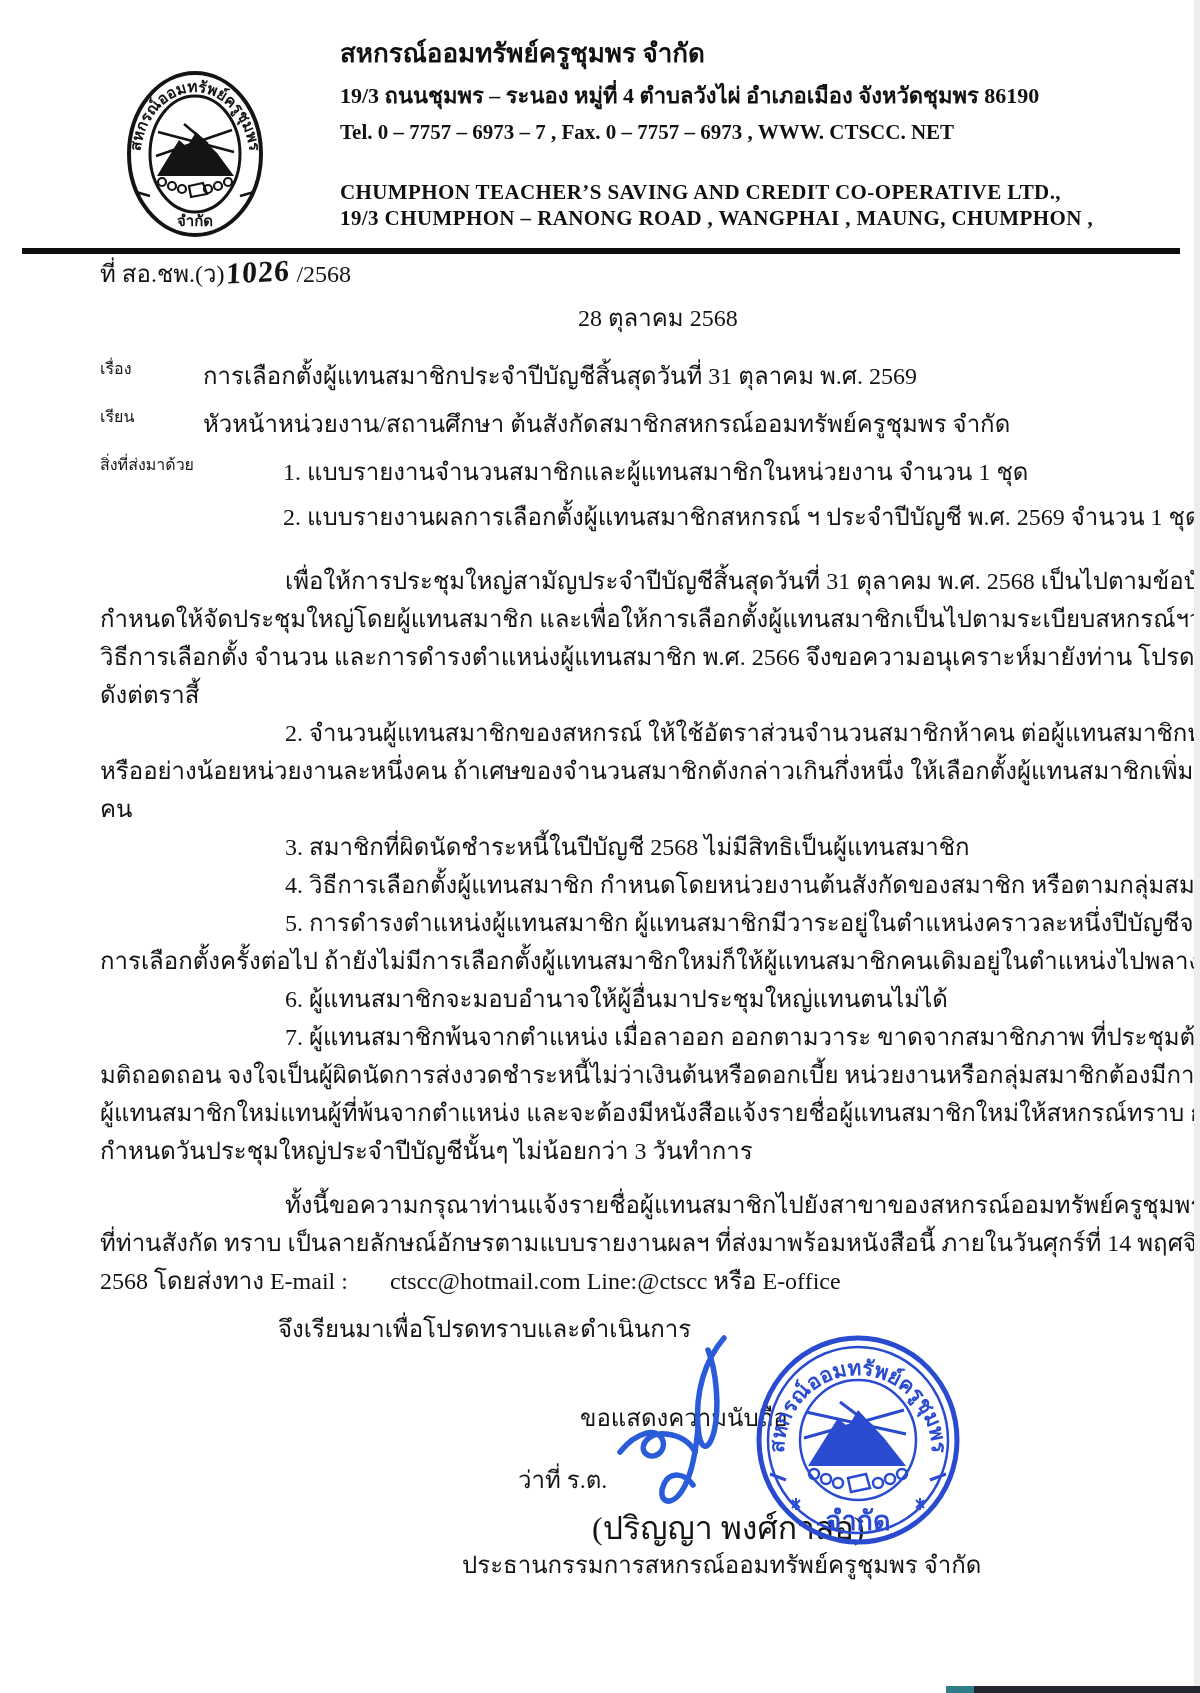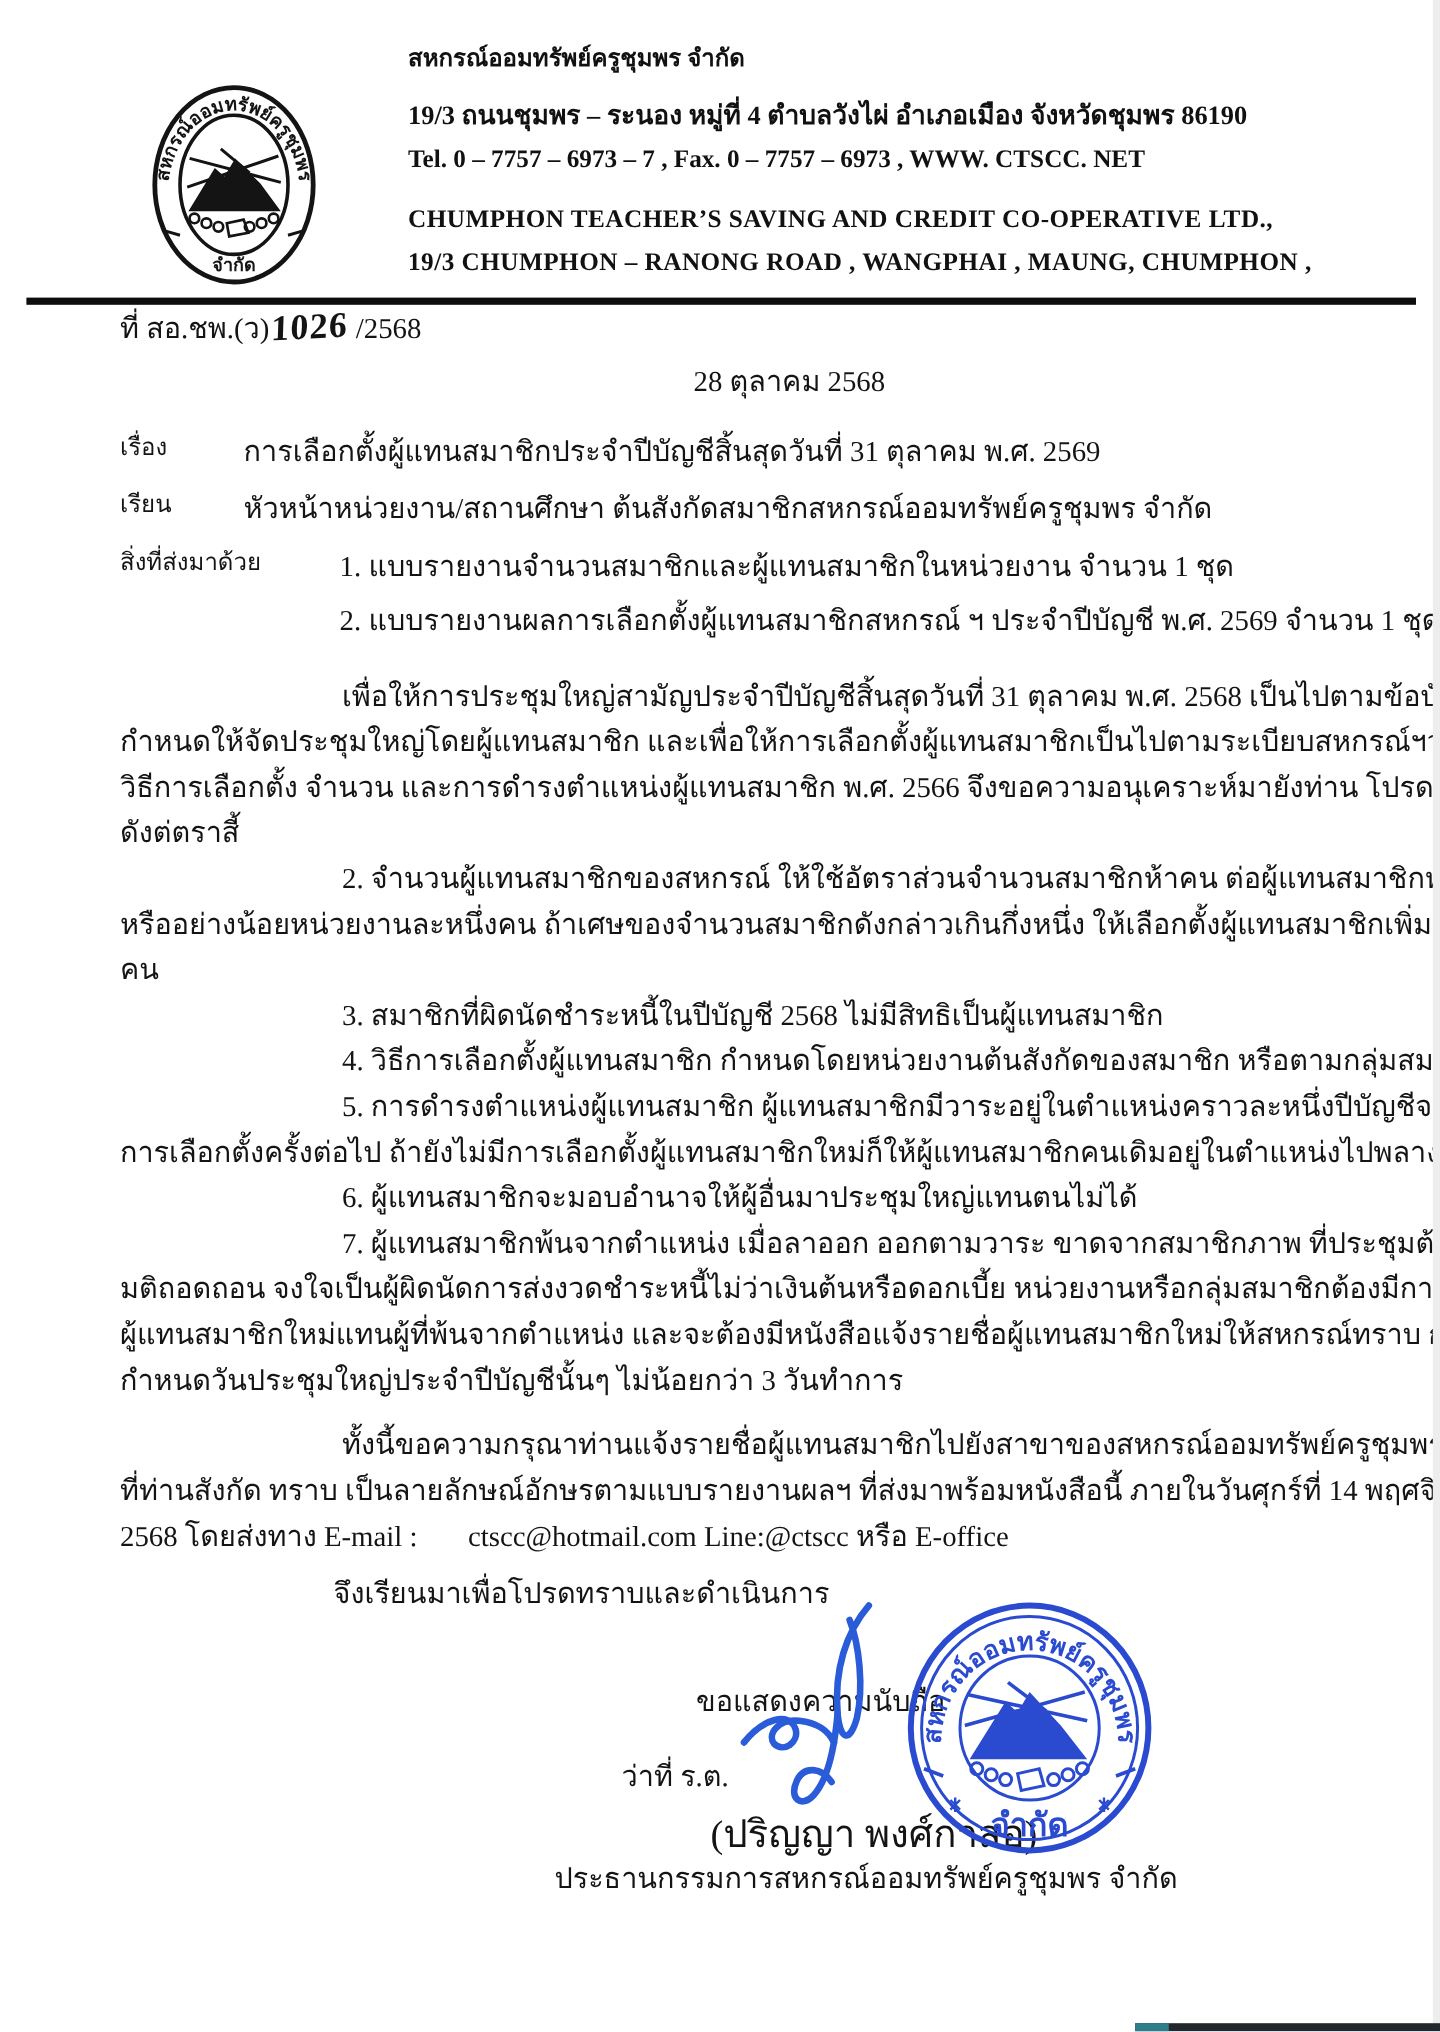--- a/index.html
+++ b/index.html
@@ -2,32 +2,32 @@
 <html><head>
 <meta charset="utf-8">
 <style>
   html,body{margin:0;padding:0;background:#fff;}
   .page{
     position:relative;width:1200px;height:1693px;background:#ffffff;
     font-family:"Liberation Serif","DejaVu Serif",serif;color:#141414;overflow:hidden;
   }
   
   .lh-line{position:absolute;left:340px;font-weight:700;white-space:nowrap;color:#111;}
-  .lh-th-name{top:32px;font-size:20px;}
+  .lh-th-name{top:32px;font-size:26px;}
   .lh-th-addr{top:78px;font-size:22px;}
   .lh-tel{top:120px;font-size:21px;font-family:"Liberation Serif","DejaVu Serif",serif;}
-  .lh-en-name{top:170px;font-size:21px;letter-spacing:.4px;}
+  .lh-en-name{top:180px;font-size:21px;letter-spacing:.4px;}
   .lh-en-addr{top:206px;font-size:21px;letter-spacing:.4px;}
   .logo-box{position:absolute;left:124px;top:68px;width:142px;height:172px;}
   .head-rule{position:absolute;left:22px;top:248px;width:1158px;height:6px;background:#0d0d0d;}
   
   .ref-row{position:absolute;left:100px;top:254px;font-size:24px;white-space:nowrap;}
   .handwritten{display:inline-block;font-size:30px;font-weight:700;transform:rotate(-3deg) skewX(-5deg);letter-spacing:1px;margin:0 6px 0 2px;}
   .date-row{position:absolute;left:578px;top:298px;font-size:24px;white-space:nowrap;}
-  .fld-label{position:absolute;left:100px;font-size:20px;white-space:nowrap;text-align:center;}
+  .fld-label{position:absolute;left:100px;font-size:16px;white-space:nowrap;text-align:center;}
   .fld-value{position:absolute;left:203px;font-size:24px;white-space:nowrap;}
   .subj{top:356px;} .to{top:404px;} .encl{top:452px;}
   .encl-val{left:283px;} .encl-val2{top:497px;left:283px;}
   
   .body-lines{position:absolute;left:100px;top:562px;width:1010px;}
   .ln{height:38px;line-height:38px;font-size:24px;white-space:nowrap;}
   .ln.ind{padding-left:185px;}
   .ln.gap{margin-top:16px;}
   .ln.regards{margin-top:10px;padding-left:178px;}
   .email{color:inherit;cursor:pointer;margin-left:36px;}

